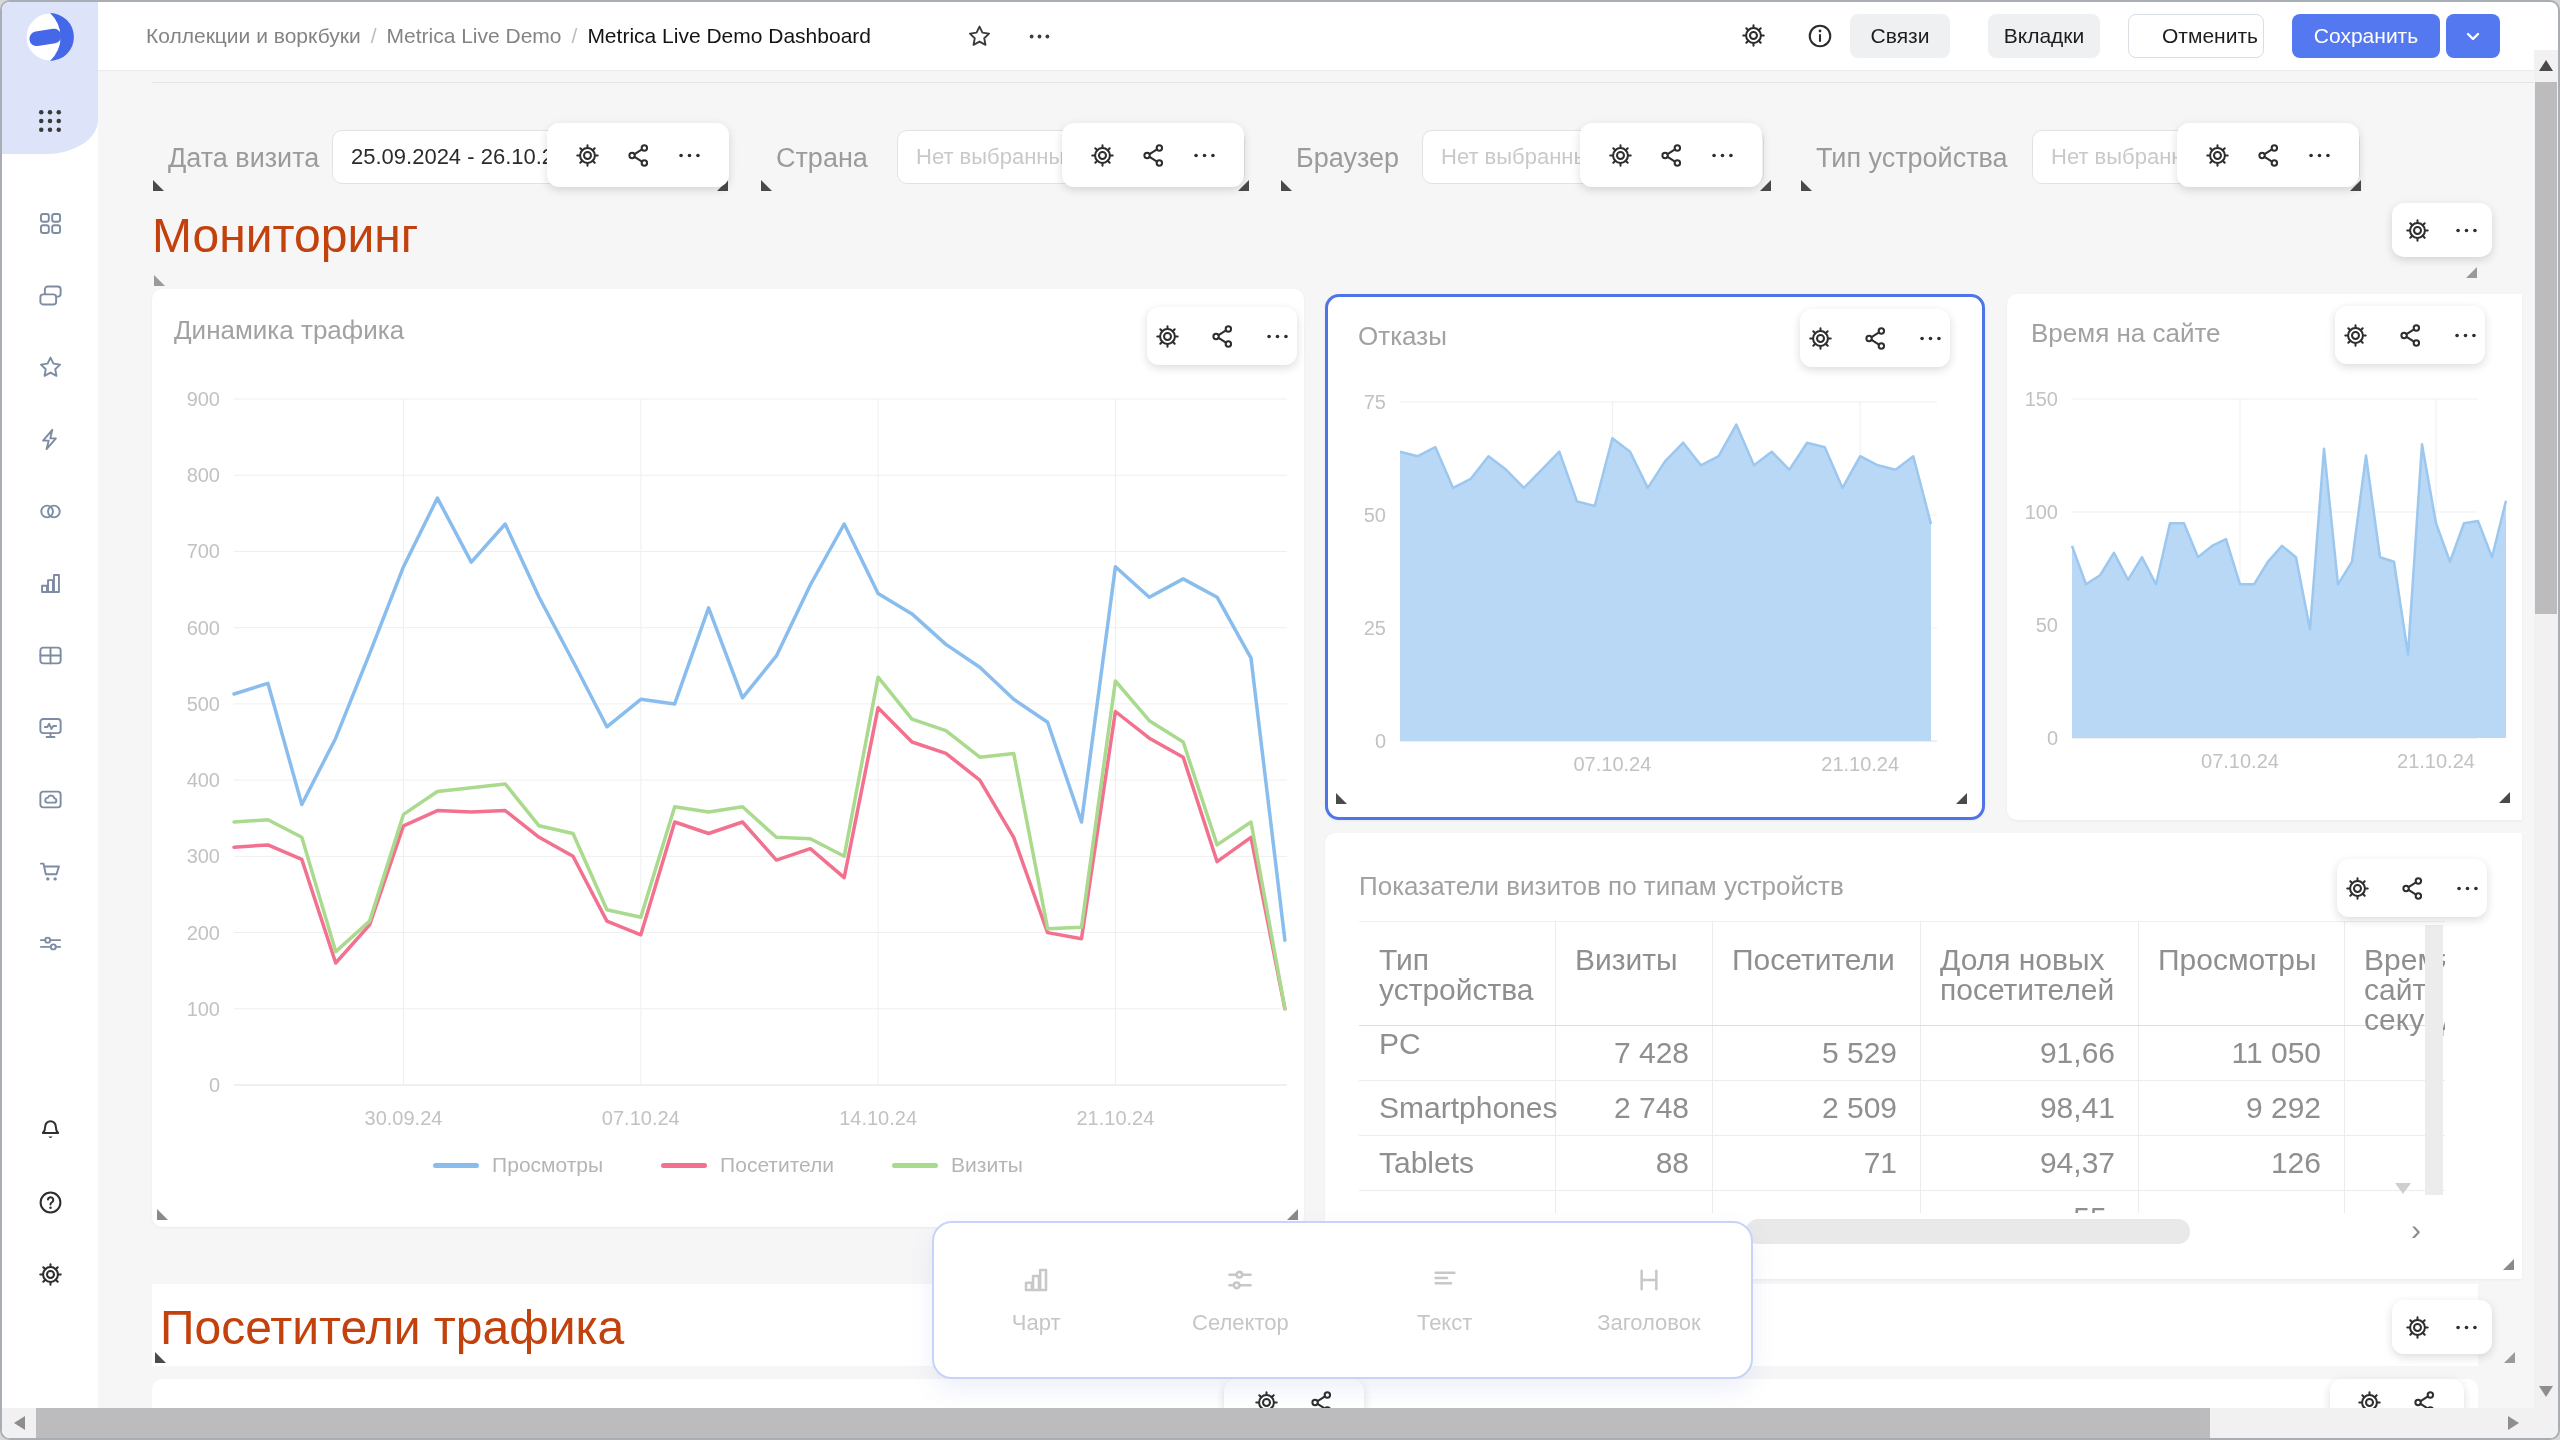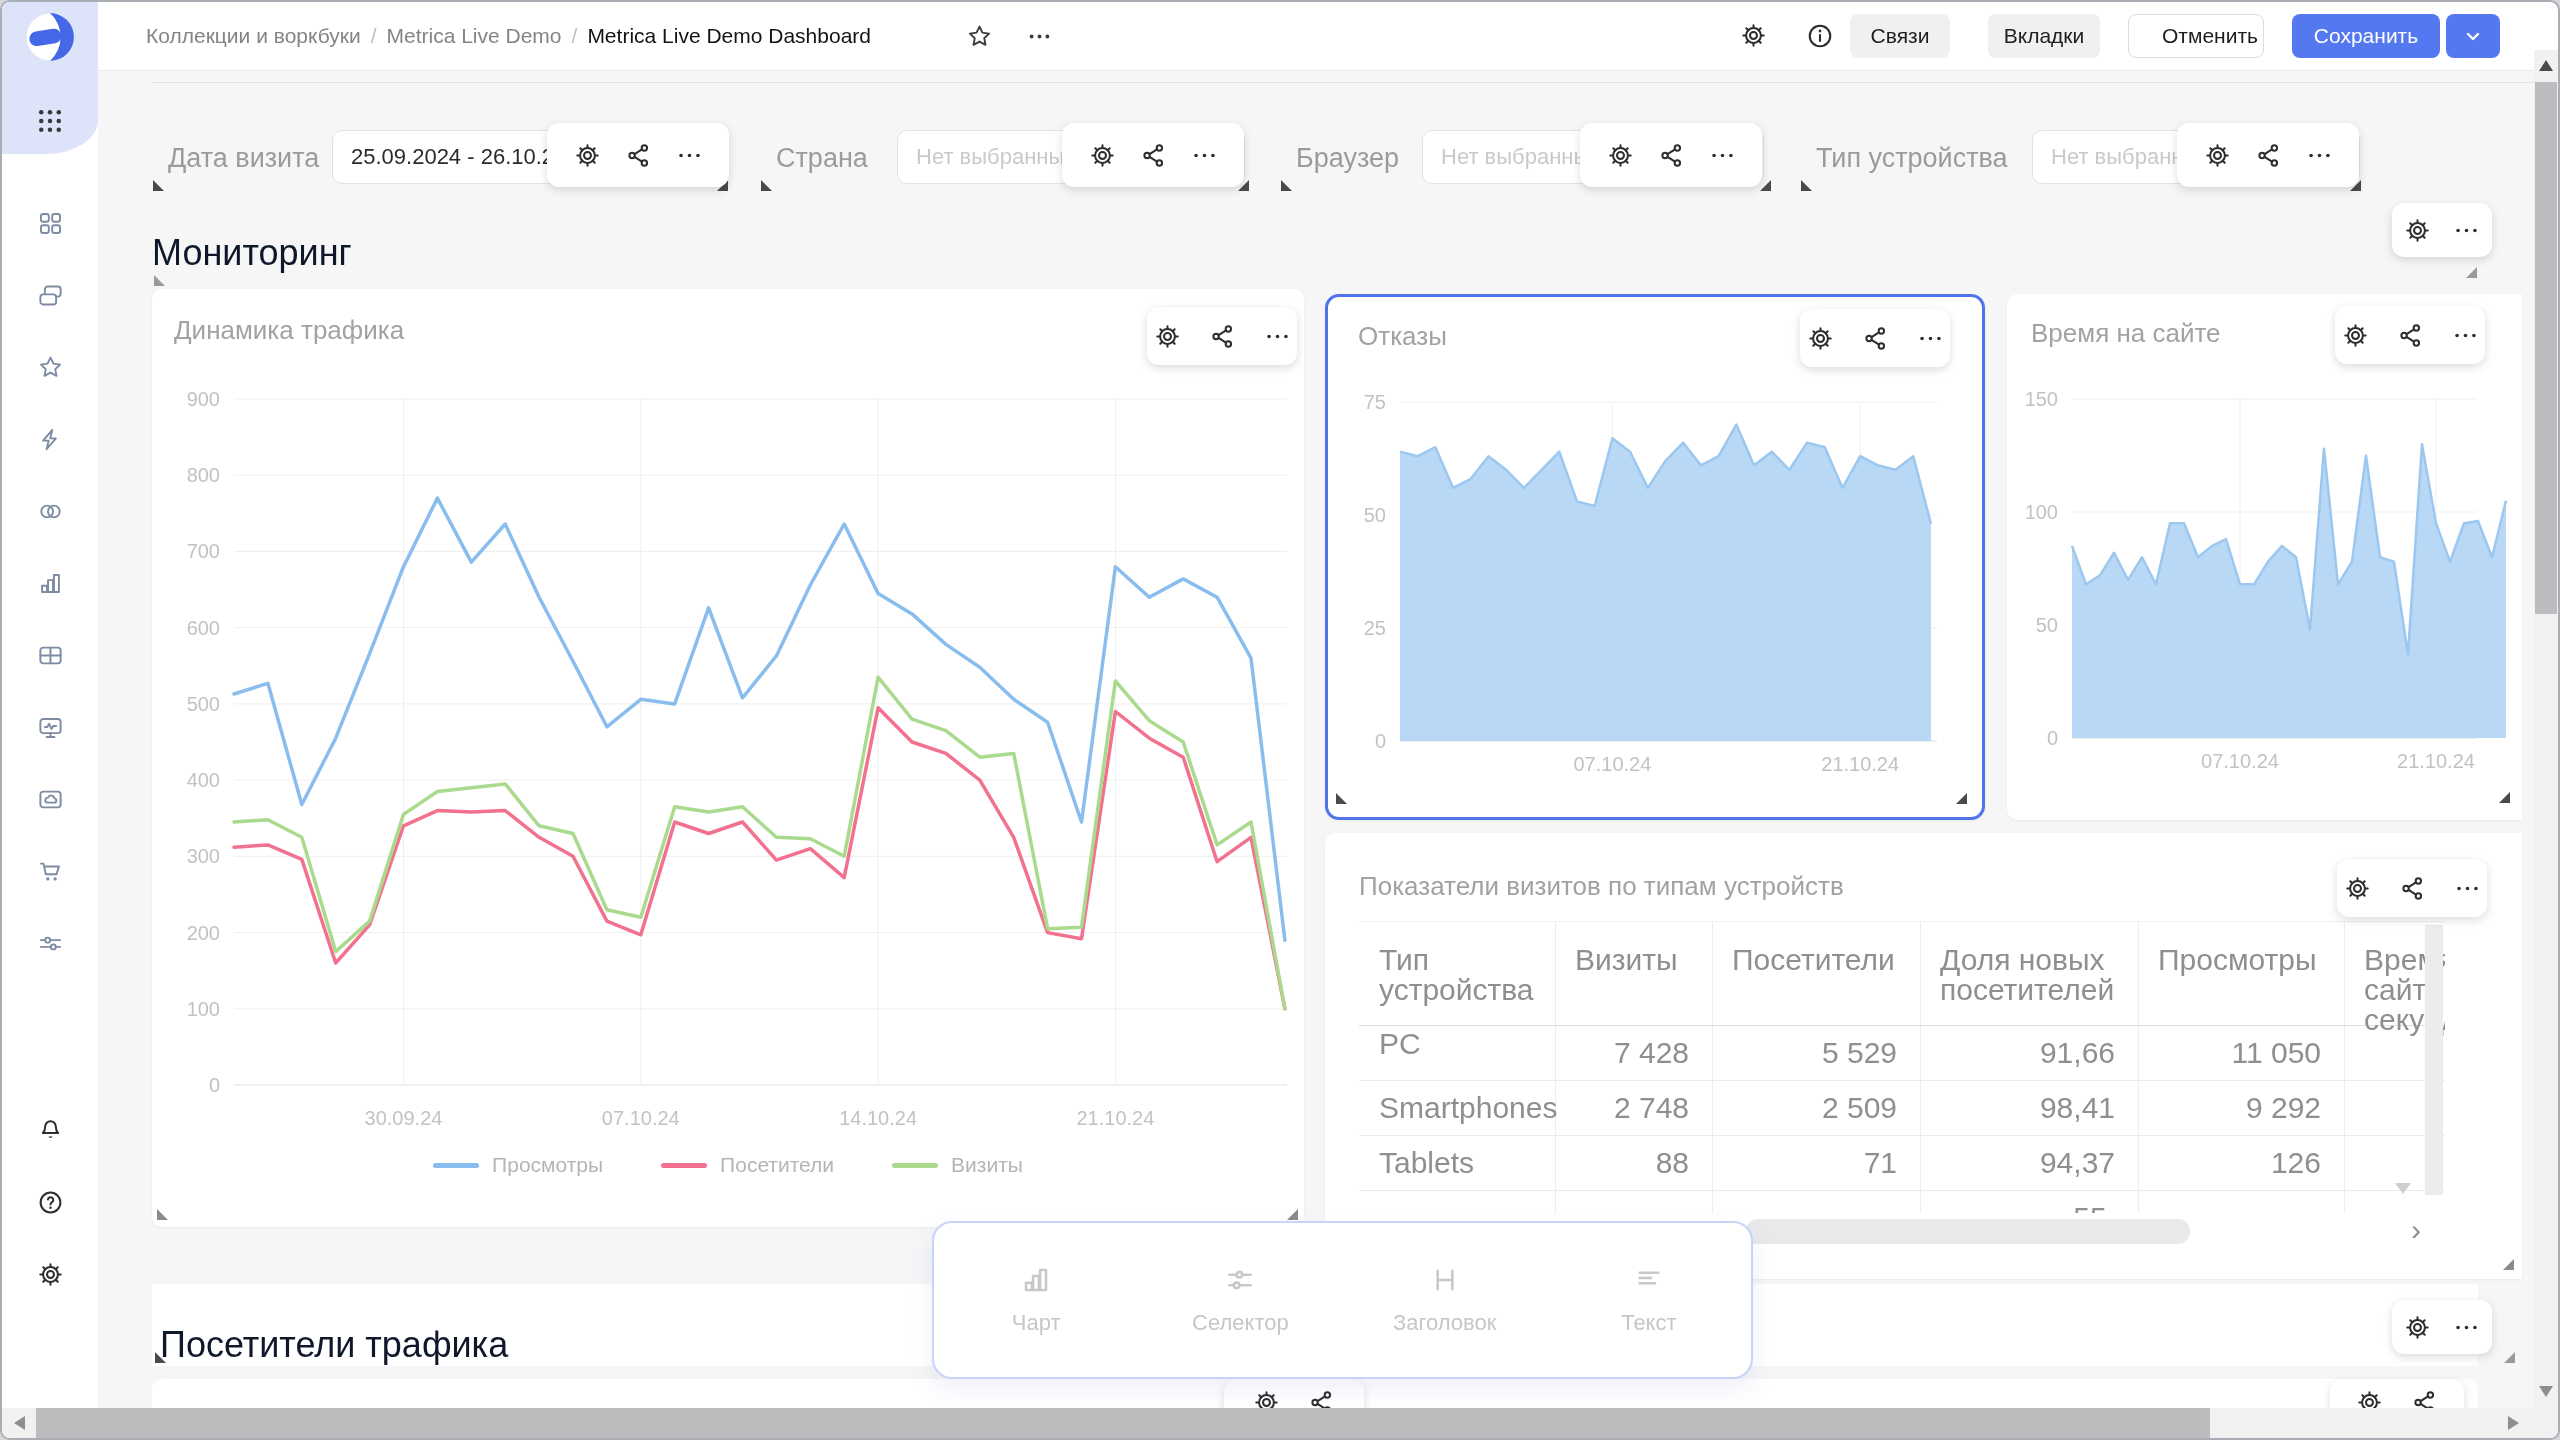--- a/index.html
+++ b/index.html
@@ -26,21 +26,21 @@
         font-size:21px;color:#1d1d1d;cursor:pointer;box-sizing:border-box;}
   .hbtn.gray{background:#eef0f2;}
   .hbtn.outline{background:#fff;border:1px solid #dadde1;padding-left:28px;}
   .hbtn.blue{background:#5478ef;color:#fff;}
   
   #content{left:96px;top:69px;width:2438px;height:1367px;background:#f6f6f7;}
   .card{position:absolute;background:#fff;border-radius:10px;box-shadow:0 1px 3px rgba(0,0,0,.05);}
   .cardtitle{position:absolute;font-size:26px;color:#a2a2a2;white-space:nowrap;}
   .panel{position:absolute;background:#fff;border-radius:12px;box-shadow:0 3px 10px rgba(0,0,0,.14);
          display:flex;align-items:center;justify-content:center;gap:28px;color:#2e2e2e;z-index:6;}
-  .h1{position:absolute;font-size:36px;color:#0f172a;white-space:nowrap;margin-top:24px;}
+  .h1{position:absolute;font-size:48px;color:#c2410c;white-space:nowrap;}
   .tri{position:absolute;width:0;height:0;}
   .tri.bl{border-left:11px solid #4a4a4a;border-top:11px solid transparent;}
   .tri.br{border-right:11px solid #4a4a4a;border-top:11px solid transparent;}
   .tri.light.bl{border-left-color:#9a9a9a;}
   .tri.light.br{border-right-color:#9a9a9a;}
   
   .fwidget{position:absolute;height:66px;}
   .flabel{position:absolute;top:18px;font-size:27px;color:#9b9b9b;white-space:nowrap;}
   .finput{position:absolute;top:5px;height:54px;background:#fff;border:1px solid #e2e2e2;border-radius:10px;
           box-sizing:border-box;display:flex;align-items:center;padding:0 18px;font-size:22px;color:#2b2b2b;
@@ -658,32 +658,32 @@
               <path d="M4 8h5.4M13.6 8H20M4 16h3.4M11.6 16H20"></path>
               <circle cx="11.5" cy="8" r="2.1"></circle>
               <circle cx="9.5" cy="16" r="2.1"></circle>
             </svg>
           </span>
           <span>Селектор</span>
         </div>
         <div class="tbitem">
           <span class="ic" style="color:#c8c8c8">
             <svg width="32" height="32" viewBox="0 0 24 24" style="stroke-width:1.9">
-              <path d="M6.5 5v14M17.5 5v14M6.5 12h11"></path>
-            </svg>
-          </span>
-          <span>Заголовок</span>
+              <path d="M5 6.5h14M5 10.5h8.5M5 14.5h11.5"></path>
+            </svg>
+          </span>
+          <span>Текст</span>
         </div>
         <div class="tbitem">
           <span class="ic" style="color:#c8c8c8">
             <svg width="32" height="32" viewBox="0 0 24 24" style="stroke-width:1.9">
-              <path d="M5 6.5h14M5 10.5h8.5M5 14.5h11.5"></path>
-            </svg>
-          </span>
-          <span>Текст</span>
+              <path d="M6.5 5v14M17.5 5v14M6.5 12h11"></path>
+            </svg>
+          </span>
+          <span>Заголовок</span>
         </div>
       </div>
 
     <div class="abs" style="left:54px;top:1213px;width:2326px;height:82px;background:#fff;">
       <div class="h1" style="left:8px;top:16px;">Посетители трафика</div>
       <div class="tri bl" style="left:3px;top:68px;border-left-color:#4a4a4a;"></div>
       <div class="tri br" style="left:2352px;top:68px;border-right-color:#9a9a9a;"></div>
     </div>
     <div class="panel" style="left:2294px;top:1229px;width:100px;height:54px;gap:22px;">
       <span class="ic">

